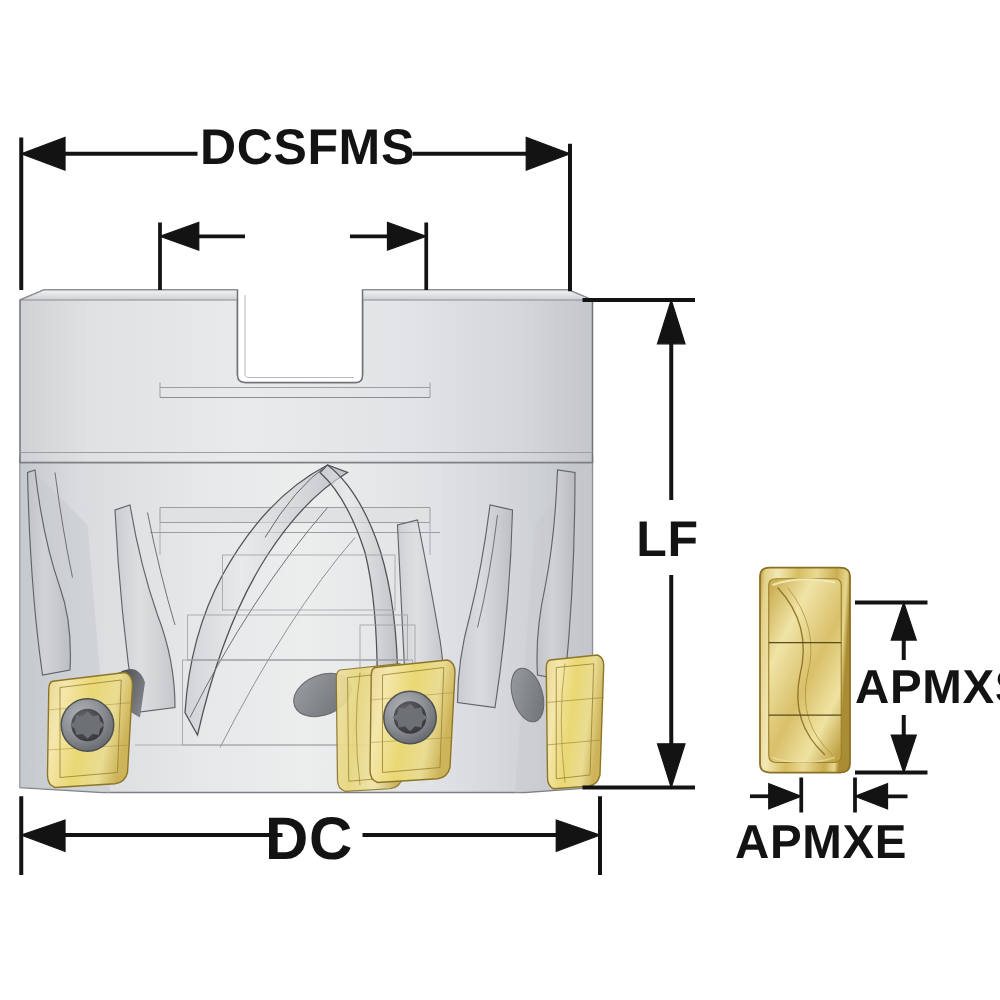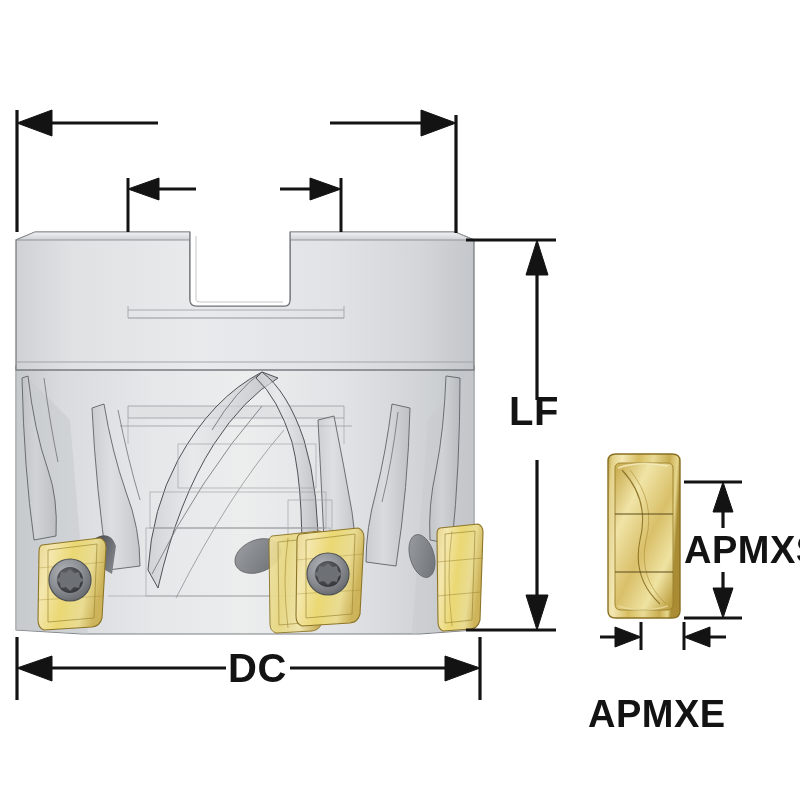--- a/index.html
+++ b/index.html
@@ -30,24 +30,24 @@
     position: absolute;
     font-family: "Liberation Sans", sans-serif;
     font-weight: 700;
     color: #131313;
     letter-spacing: 0.5px;
     white-space: nowrap;
     line-height: 1;
   }
   #lbl-dcsfms { left: 160px; top: 98px;  font-size: 40px; }
   #lbl-dcb    { left: 196px; top: 166px; font-size: 36px; }
-  #lbl-lf     { left: 509px; top: 391px; font-size: 40px; }
-  #lbl-dc     { left: 228px; top: 648px; font-size: 40px; text-align: right; }
+  #lbl-lf     { left: 509px; top: 412px; font-size: 40px; }
+  #lbl-dc     { left: 212px; top: 648px; font-size: 48px; text-align: right; }
   #lbl-apmxs  { left: 684px; top: 531px; font-size: 38px; }
-  #lbl-apmxe  { left: 588px; top: 655px; font-size: 38px; margin-top: 40px; }
+  #lbl-apmxe  { left: 588px; top: 655px; font-size: 38px; }
 </style>
 </head>
 <body>
 
 <div id="stage">
 
   <svg id="drawing" viewBox="0 0 800 800" xmlns="http://www.w3.org/2000/svg">
     <defs>
 
       <linearGradient id="gBodyMain" x1="0" y1="0" x2="1" y2="0">
@@ -322,20 +322,21 @@
         <line x1="641" y1="622" x2="641" y2="650" stroke-width="3.0"></line>
         <line x1="684" y1="622" x2="684" y2="650" stroke-width="3.0"></line>
         <line x1="600" y1="637" x2="624" y2="637" stroke-width="3.0"></line>
         <line x1="700" y1="637" x2="726" y2="637" stroke-width="3.0"></line>
         <polygon points="641,637 615,627 615,647"></polygon>
         <polygon points="684,637 710,627 710,647"></polygon>
       </g>
     </g>
   </svg>
 
+  <div class="dim-label" id="lbl-dcsfms">DCSFMS</div>
 
 
   <div class="dim-label" id="lbl-lf">LF</div>
 
   <div class="dim-label" id="lbl-dc">DC</div>
 
   <div class="dim-label" id="lbl-apmxs">APMXS</div>
 
   <div class="dim-label" id="lbl-apmxe">APMXE</div>
 

